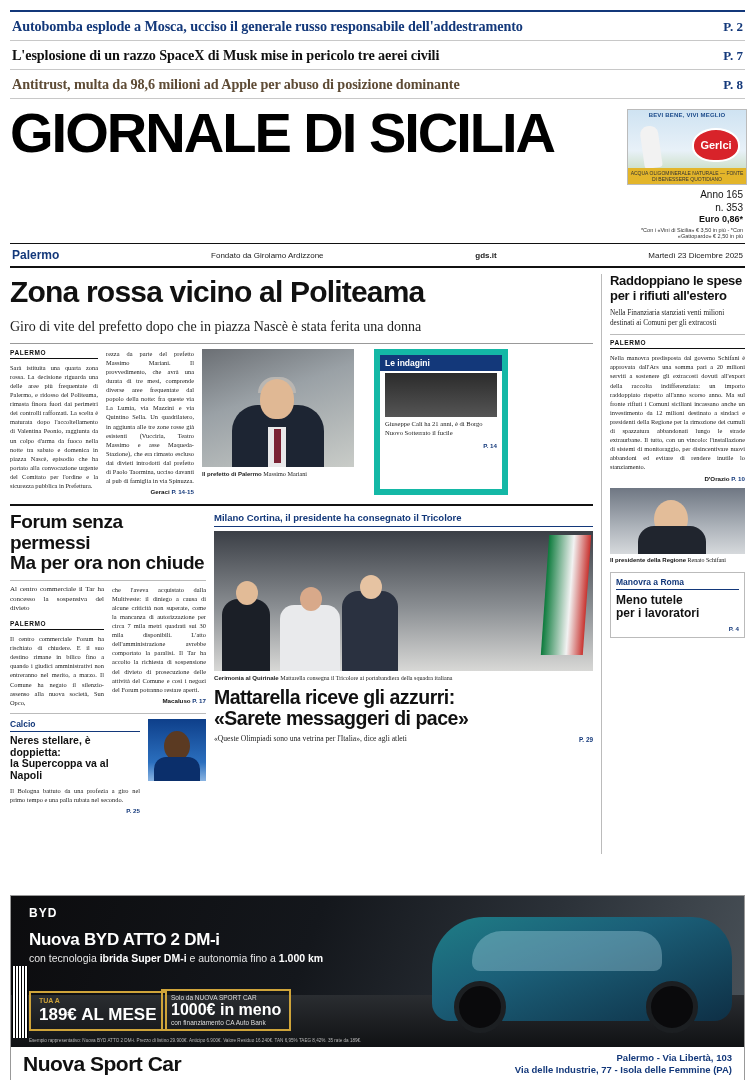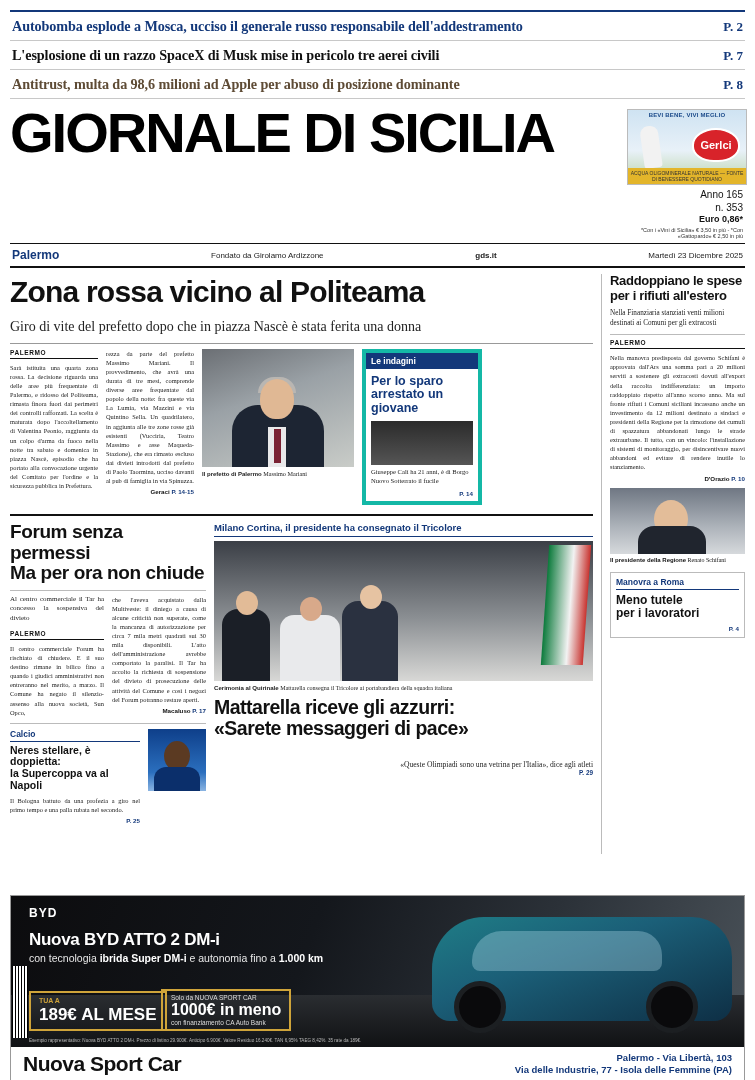--- a/index.html
+++ b/index.html
@@ -298,23 +298,23 @@
   .caption {
     font-family: "Liberation Serif", serif;
     font-size: 6.2px;
     line-height: 1.3;
     margin-top: 3px;
     color: #222;
   }
   .caption b { font-family: "Liberation Sans", sans-serif; font-size: 6px; }
 
   .box-indagini {
-    border: 4px solid #14b8a6;
-    margin-left: 0;
-    width: 120px;
+    border: 6px solid #14b8a6;
+    margin-left: 12px;
+    width: 134px;
     padding: 0;
     box-sizing: border-box;
   }
   .box-indagini .bx-head {
     background: #13387a;
     color: #fff;
     font-family: "Liberation Sans", sans-serif;
     font-weight: bold;
     font-size: 8.5px;
     padding: 3px 5px;
@@ -428,26 +428,25 @@
     font-family: "Liberation Sans", sans-serif;
     font-weight: bold;
     font-size: 19.5px;
     line-height: 1.08;
     letter-spacing: -0.5px;
     margin-top: 6px;
   }
   .deck {
     font-family: "Liberation Serif", serif;
     font-size: 7.6px;
-    margin-top: 21px;
+    margin-top: 5px;
     color: #222;
     display: flex;
     justify-content: space-between;
     align-items: flex-end;
-    flex-direction: column;
   }
   .deck .pg {
     font-family: "Liberation Sans", sans-serif;
     font-weight: bold;
     font-size: 6.4px;
     color: #13387a;
   }
 
   .two-col { display: flex; gap: 8px; }
   .two-col .c { flex: 1; }
@@ -781,21 +780,20 @@
             <div class="tie"></div>
             <div class="face"></div>
           </div>
           <div class="caption">
             <b>Il prefetto di Palermo</b>
             <span>Massimo Mariani</span>
           </div>
         </div>
         <div class="box-indagini">
           <div class="bx-head">Le indagini</div>
-          <div class="bx-title">Per lo sparo arrestato un giovane</div>
           <div class="bx-photo"></div>
           <div class="bx-text">Giuseppe Calì ha 21 anni, è di Borgo Nuovo Sotterrato il fucile</div>
           <div class="bx-page">P. 14</div>
         </div>
       </div>
 
       <div class="rule-heavy"></div>
 
       <div class="mid-row">
         <div class="mid-left">

